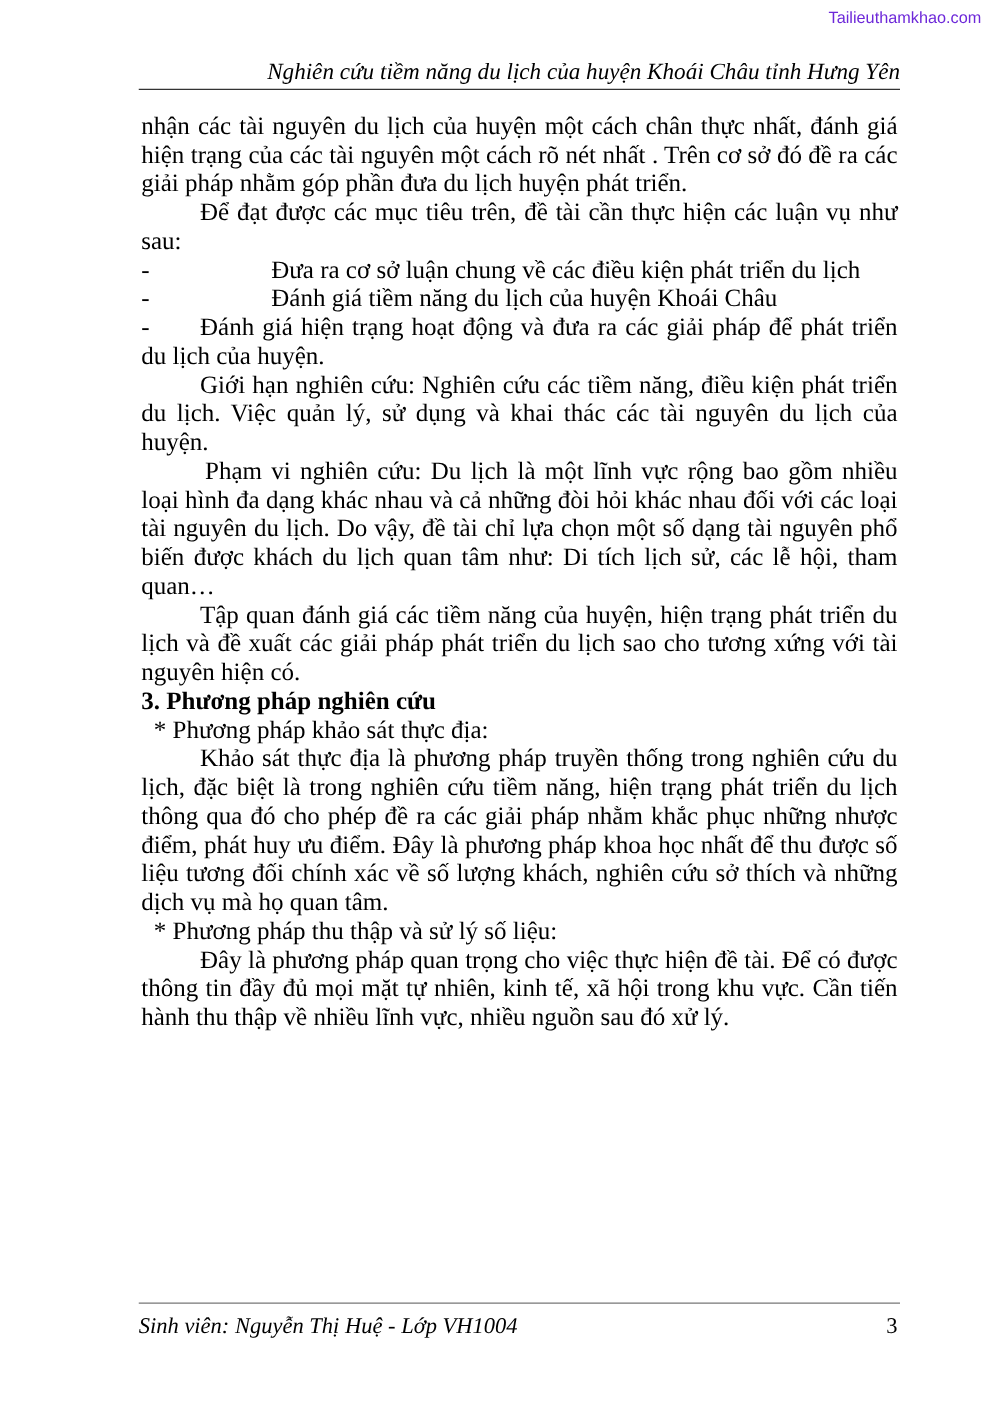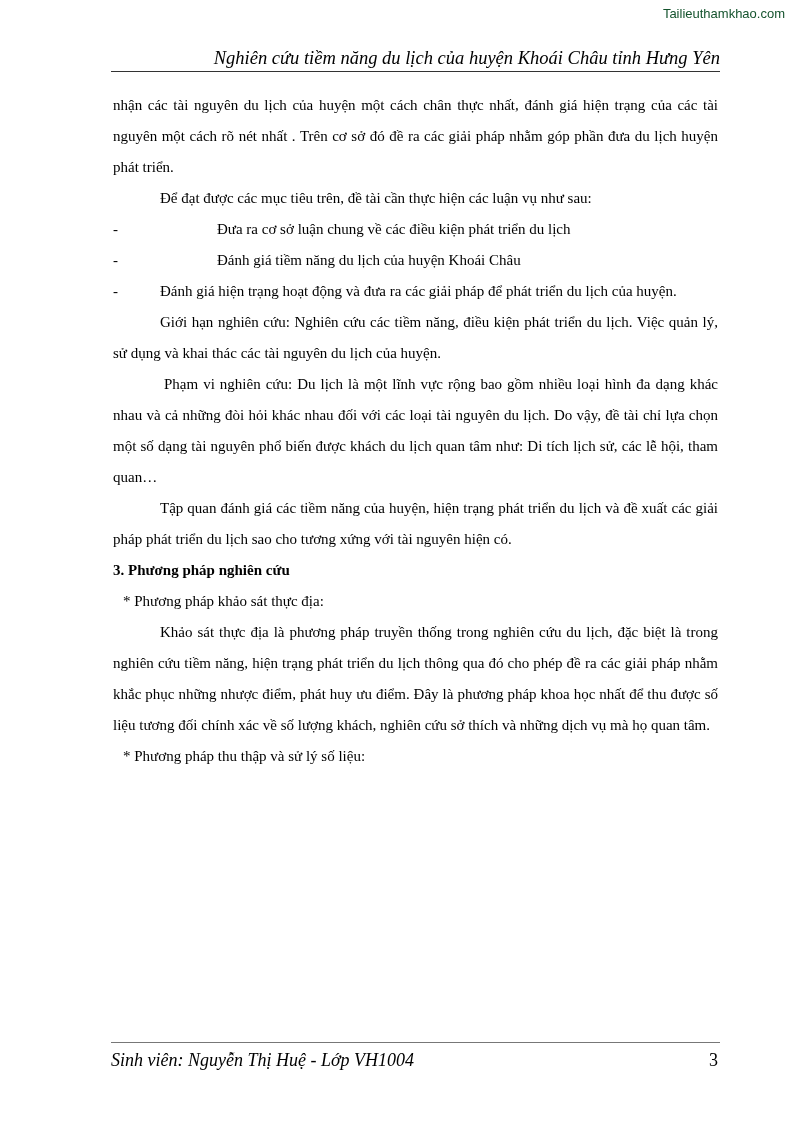--- a/index.html
+++ b/index.html
@@ -14,42 +14,42 @@
       overflow: hidden;
       font-family: "Liberation Serif", "DejaVu Serif", serif;
       color: #000000;
     }
     .watermark {
       position: absolute;
       top: 6px;
       right: 9px;
       font-family: "Liberation Sans", "DejaVu Sans", sans-serif;
       font-size: 13px;
-      color: #14532d;
+      color: #6d28d9;
       letter-spacing: 0px;
     }
     .running-header {
       position: absolute;
       top: 46px;
       left: 111px;
       width: 609px;
       text-align: right;
       font-style: italic;
       font-size: 18.5px;
       line-height: 24px;
       padding-bottom: 1px;
       border-bottom: 1px solid #333333;
     }
     .page-body {
       position: absolute;
       top: 90px;
       left: 113px;
       width: 605px;
-      font-size: 15px;
-      line-height: 31px;
+      font-size: 20px;
+      line-height: 23px;
       text-align: justify;
     }
     .page-body p {
       margin: 0;
     }
     .indent {
       text-indent: 47px;
     }
     .small-indent {
       text-indent: 51px;
@@ -124,18 +124,19 @@
   <p class="bullet-wrap"><span class="dash-inline">-</span><span>Đánh giá hiện trạng hoạt động và đưa ra các giải pháp để phát triển du lịch của huyện.</span></p>
 
   <p class="indent">Giới hạn nghiên cứu: Nghiên cứu các tiềm năng, điều kiện phát triển du lịch. Việc quản lý, sử dụng và khai thác các tài nguyên du lịch của huyện.</p>
   <p class="small-indent">Phạm vi nghiên cứu: Du lịch là một lĩnh vực rộng bao gồm nhiều loại hình đa dạng khác nhau và cả những đòi hỏi khác nhau đối với các loại tài nguyên du lịch. Do vậy, đề tài chỉ lựa chọn một số dạng tài nguyên phổ biến được khách du lịch quan tâm như: Di tích lịch sử, các lễ hội, tham quan…</p>
   <p class="indent">Tập quan đánh giá các tiềm năng của huyện, hiện trạng phát triển du lịch và đề xuất các giải pháp phát triển du lịch sao cho tương xứng với tài nguyên hiện có.</p>
 
   <p class="heading">3. Phương pháp nghiên cứu</p>
   <p class="sub">* Phương pháp khảo sát thực địa:</p>
   <p class="indent">Khảo sát thực địa là phương pháp truyền thống trong nghiên cứu du lịch, đặc biệt là trong nghiên cứu tiềm năng, hiện trạng phát triển du lịch thông qua đó cho phép đề ra các giải pháp nhằm khắc phục những nhược điểm, phát huy ưu điểm. Đây là phương pháp khoa học nhất để thu được số liệu tương đối chính xác về số lượng khách, nghiên cứu sở thích và những dịch vụ mà họ quan tâm.</p>
   <p class="sub">* Phương pháp thu thập và sử lý số liệu:</p>
+  <p class="indent">Đây là phương pháp quan trọng cho việc thực hiện đề tài. Để có được thông tin đầy đủ mọi mặt tự nhiên, kinh tế, xã hội trong khu vực. Cần tiến hành thu thập về nhiều lĩnh vực, nhiều nguồn sau đó xử lý.</p>
 </div>
 
 <div class="running-footer">
   <span class="author">Sinh viên: Nguyễn Thị Huệ - Lớp VH1004</span>
   <span class="pageno">3</span>
 </div>
 
 </body></html>

